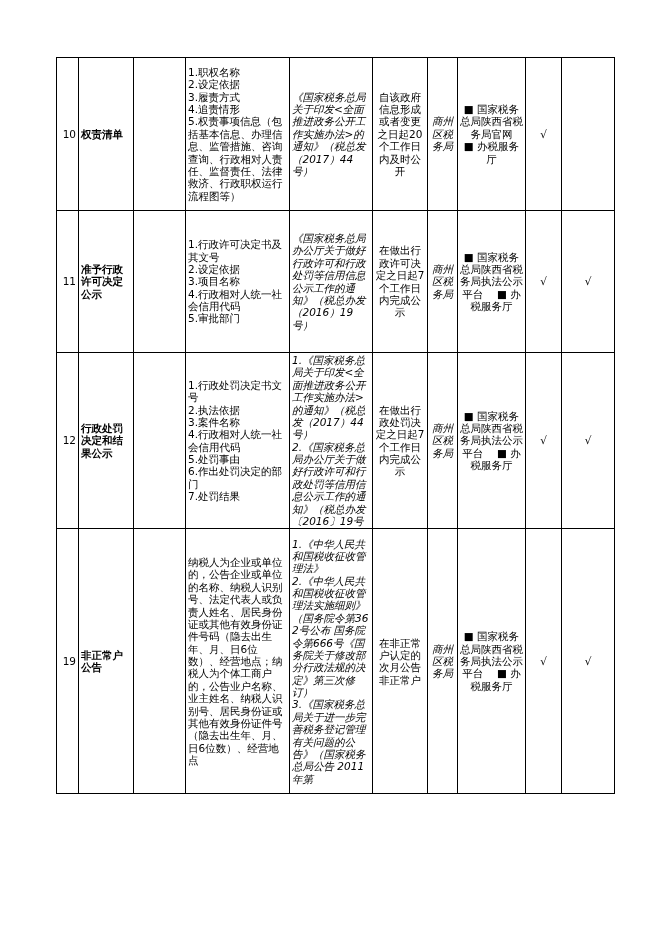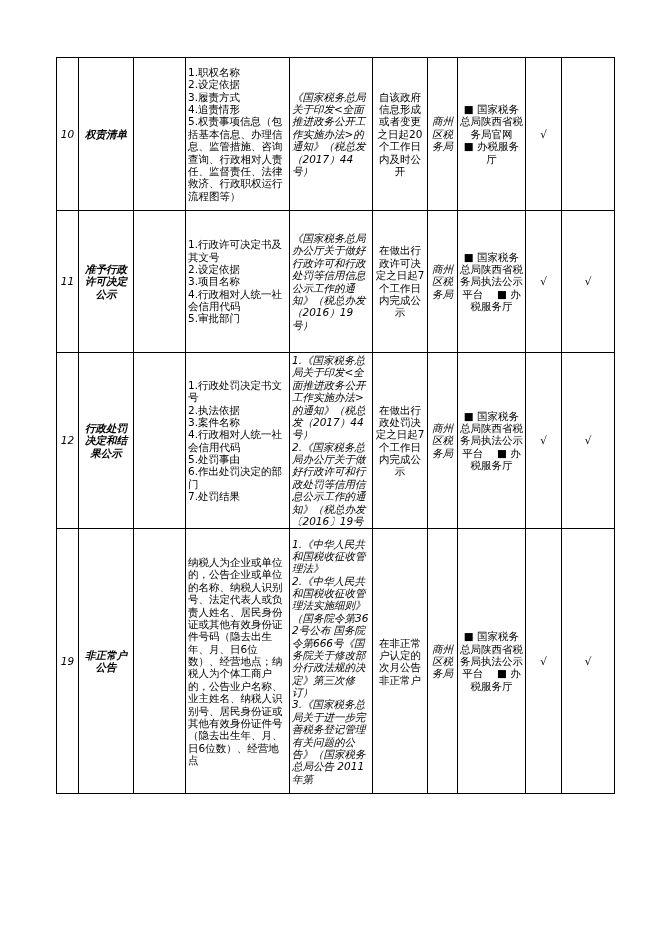--- a/index.html
+++ b/index.html
@@ -24,22 +24,22 @@
   table.grid td {
     border: 1px solid #000000;
     font-size: 10.5px;
     line-height: 1.18;
     padding: 1px 2px;
     vertical-align: middle;
     overflow: hidden;
     white-space: pre-wrap;
     word-break: break-all;
   }
-  .cell-num    { text-align: center; font-size: 11px; font-style: italic; }
-  .cell-title  { font-weight: bold; text-align: center; font-style: italic; }
+  .cell-num    { text-align: right; font-size: 11px; }
+  .cell-title  { font-weight: bold; text-align: left; }
   .cell-empty  { }
   .cell-content{ text-align: left; margin-left: 36px; }
   .cell-basis  { text-align: left; font-style: italic; }
   .cell-timing { text-align: center; }
   .cell-org    { text-align: center; font-style: italic; }
   .cell-channels { text-align: center; }
   .cell-check  { text-align: center; font-size: 12px; }
 </style>
 </head>
 <body>

